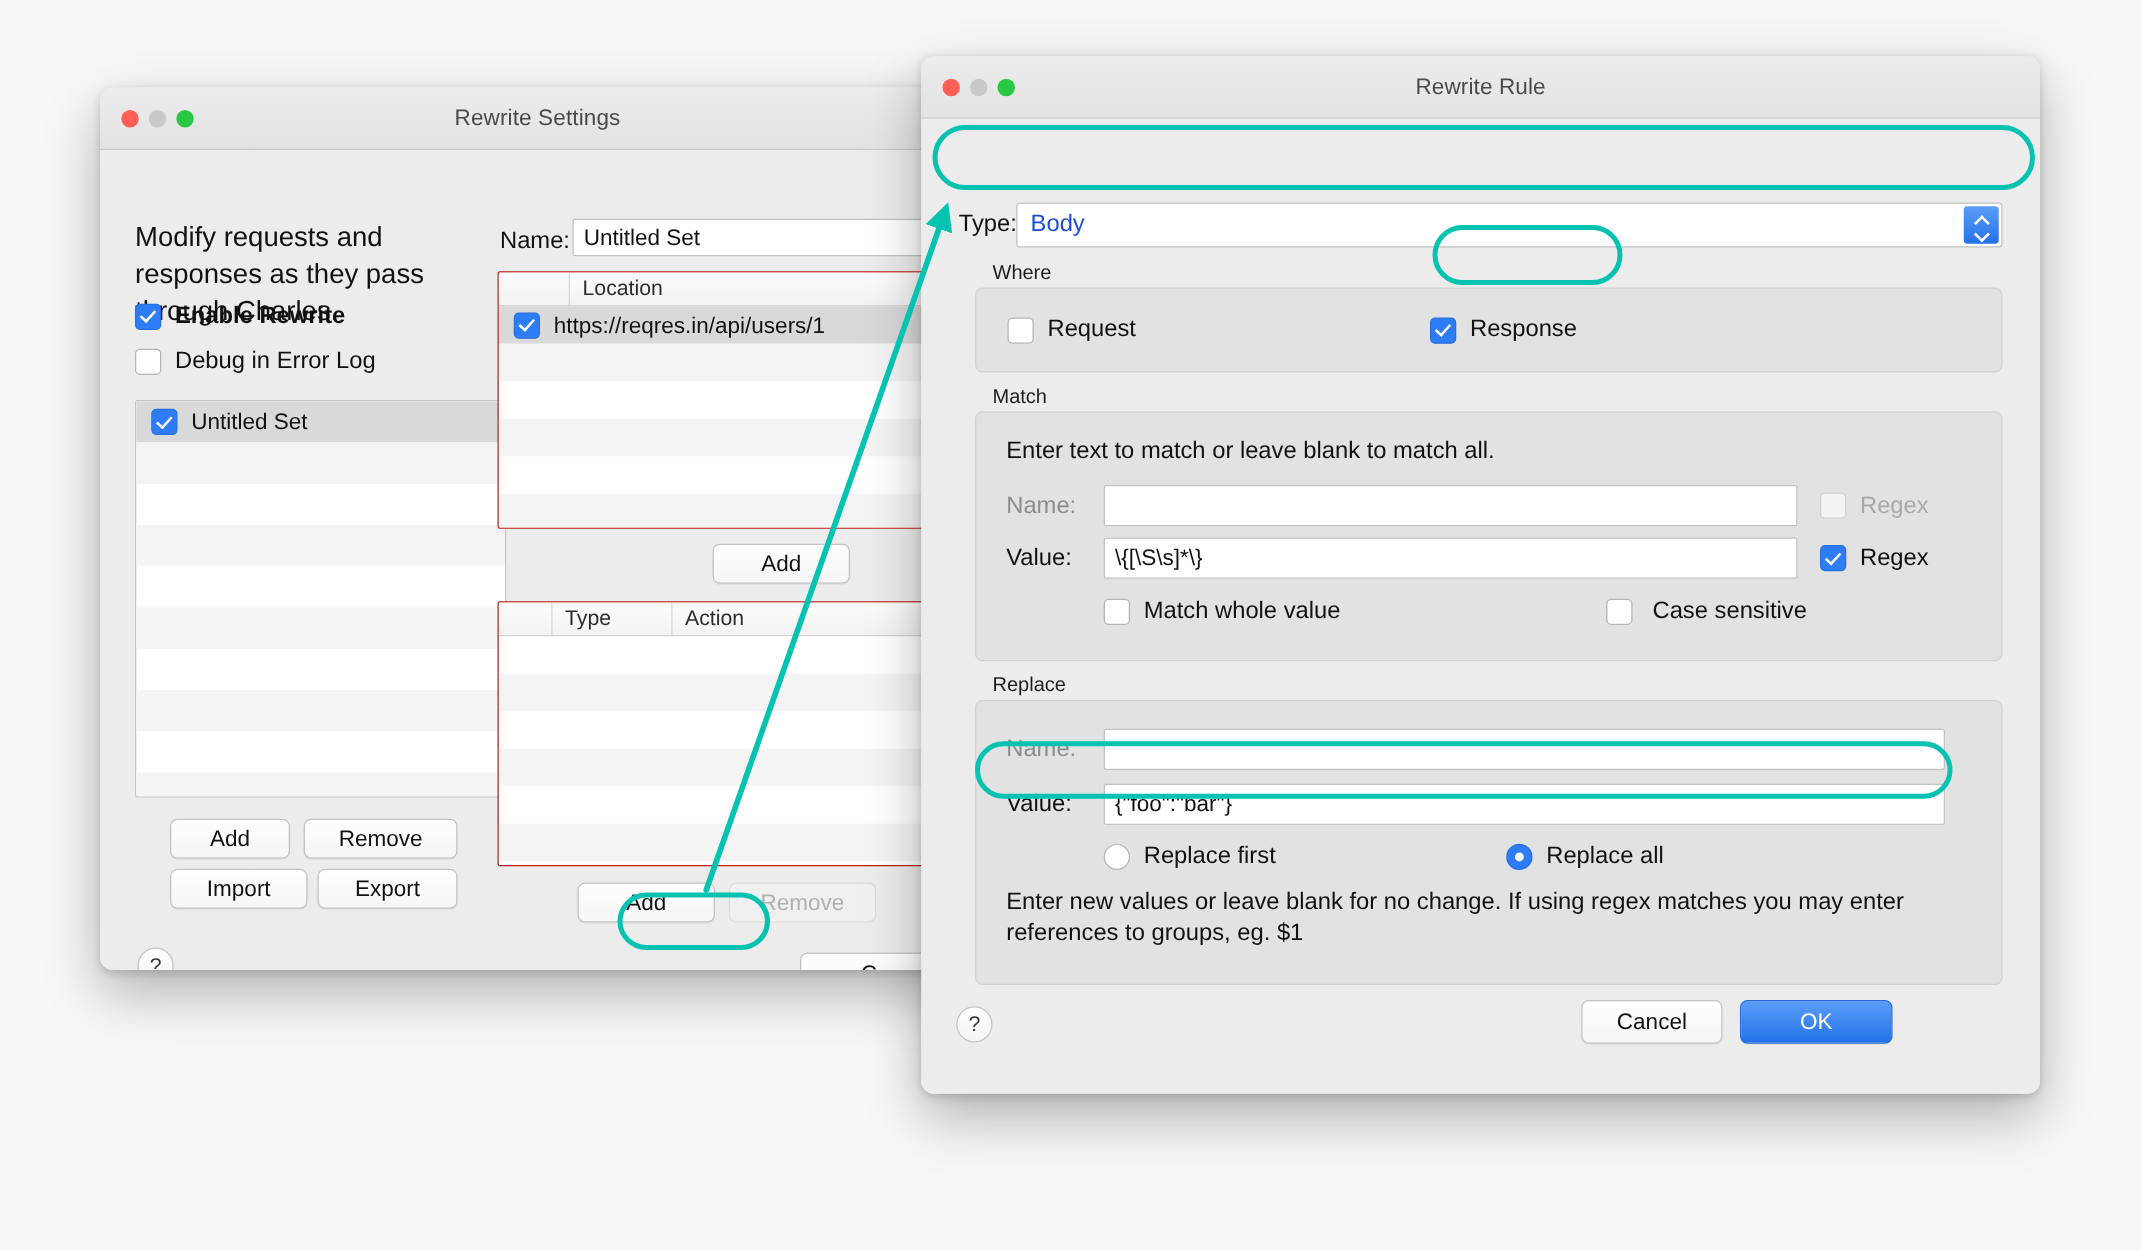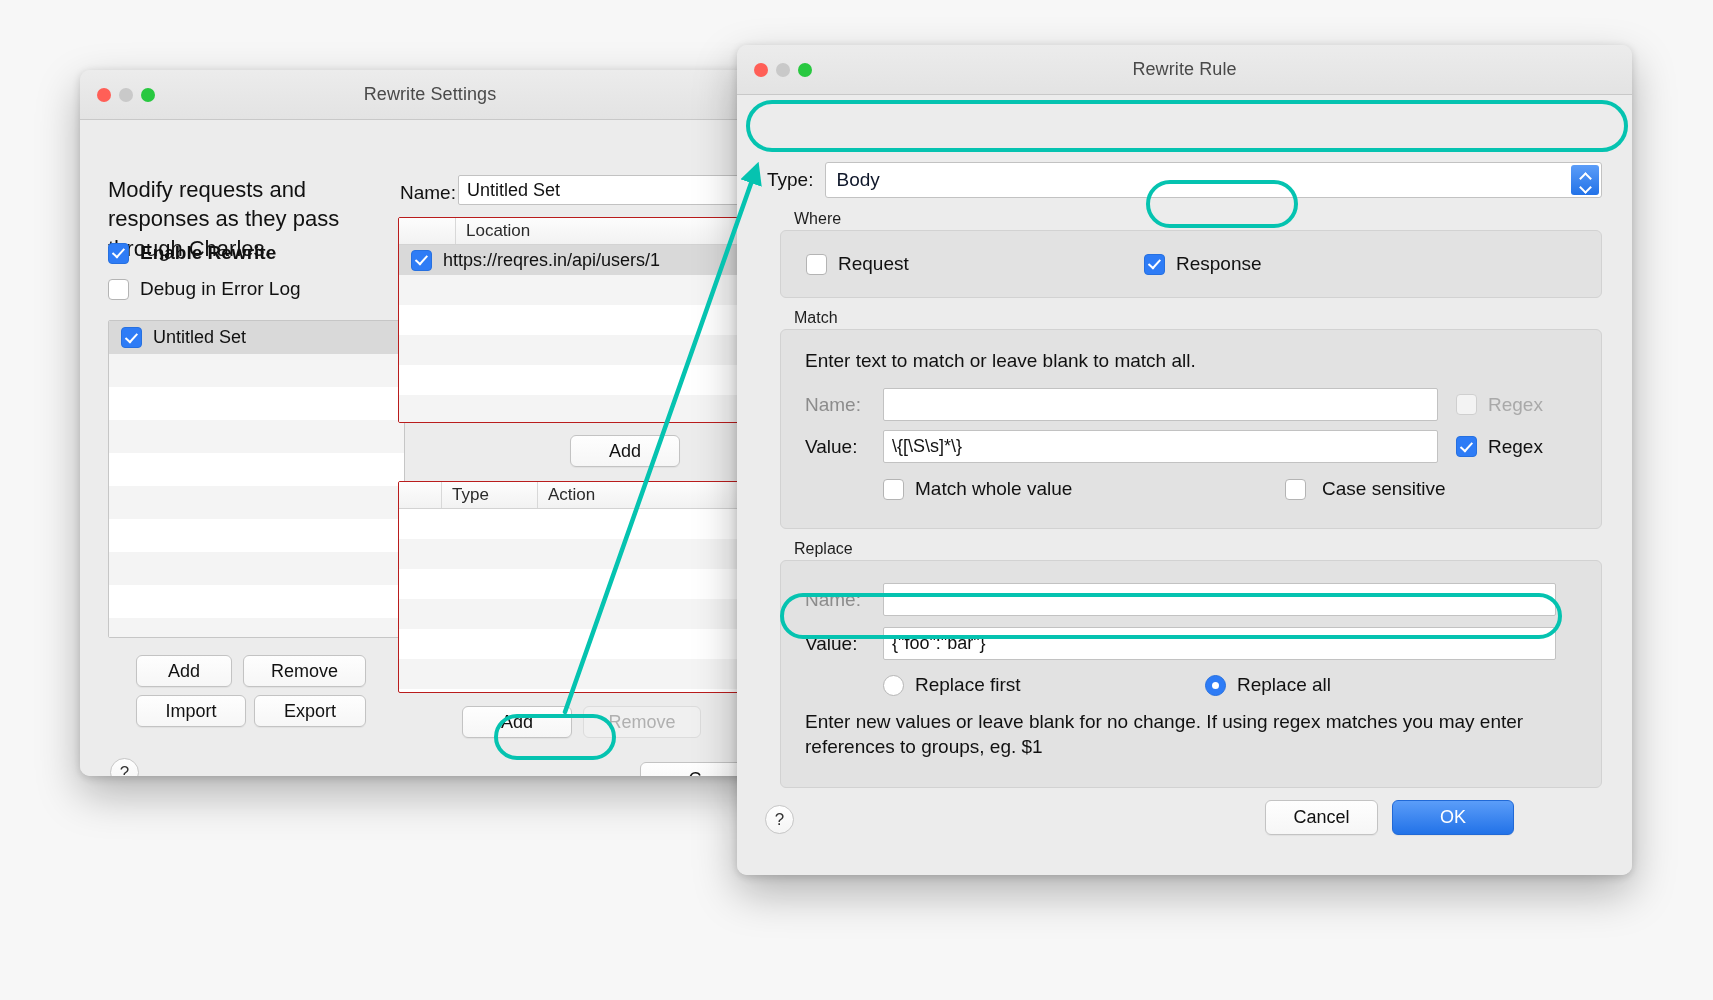--- a/index.html
+++ b/index.html
@@ -140,24 +140,24 @@
 
   
   #rule-win { left: 737px; top: 45px; width: 895px; height: 830px; }
   .rule-body { position: relative; height: calc(100% - 50px); background: #ececec; padding: 0; }
 
   .rowline { position: absolute; display: flex; align-items: center; }
   #type-row { left: 30px; top: 67px; width: 835px; height: 36px; }
   .lbl { font-size: 19px; color: #111; }
   .lbl.dim { color: #8c8c8c; }
   .combo {
-    flex: 1; height: 36px; margin-left: 12px;
+    flex: 1; height: 36px; margin-left: 0;
     background: #fff; border: 1px solid #c2c2c2; border-radius: 3px;
     display: flex; align-items: center; position: relative;
-    padding-left: 10px; font-size: 19px; color: #0f172a;
+    padding-left: 10px; font-size: 19px; color: #1d4ed8;
   }
   .stepper {
     position: absolute; right: 2px; top: 2px; bottom: 2px; width: 28px;
     background: linear-gradient(to bottom,#5b9df8,#2272e8);
     border-radius: 3px;
     display: flex; flex-direction: column; align-items: center; justify-content: center; gap: 3px;
   }
   .chev { width: 11px; height: 6px; position: relative; }
   .chev::after {
     content: ""; position: absolute; left: 1px; top: 1px;

